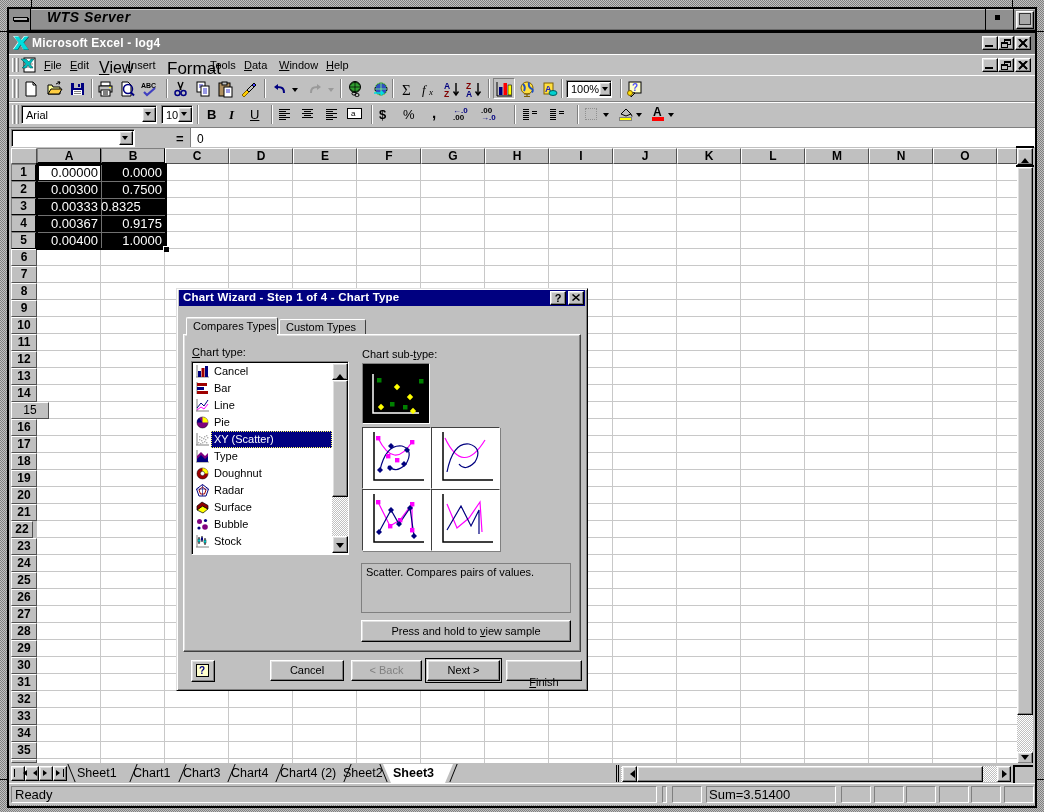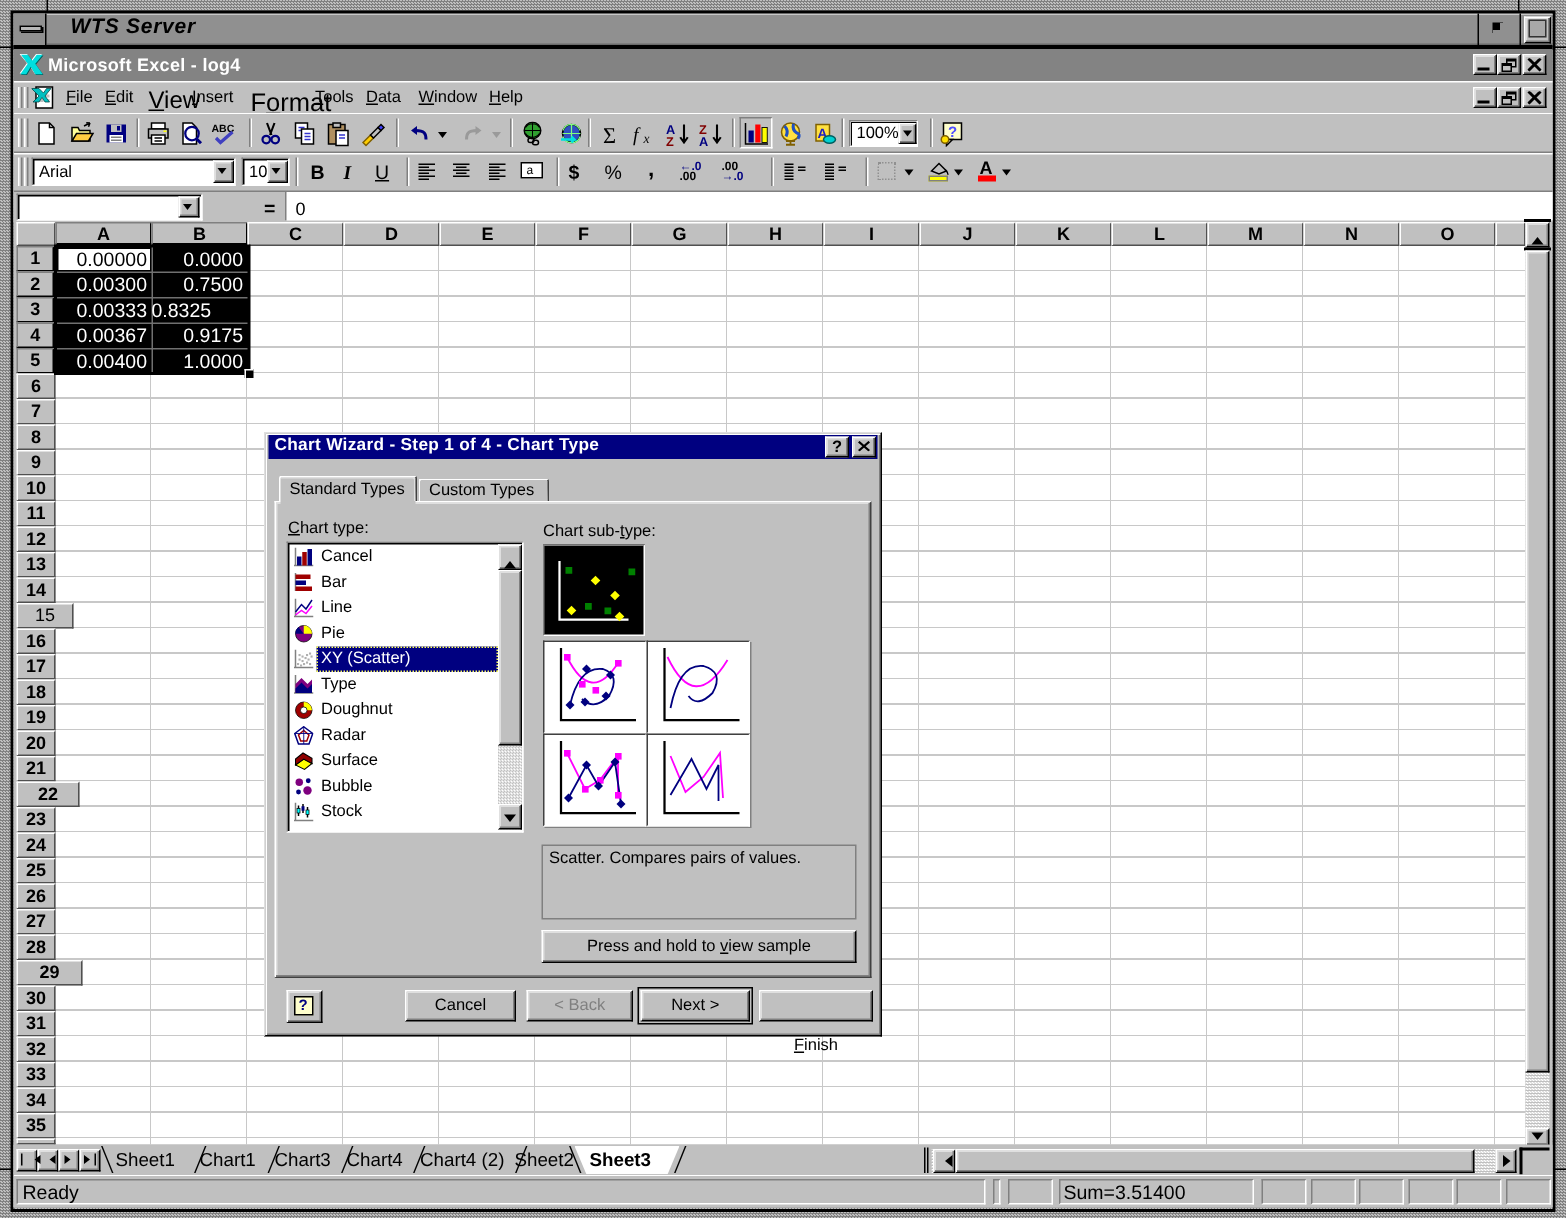--- a/index.html
+++ b/index.html
@@ -332,28 +332,28 @@
 <div class="a ct" style="left:11px;top:351px;width:26px;height:17px;background:#c0c0c0;border:1px solid;border-color:#fff #505050 #505050 #fff;font-weight:bold;font-size:12px;line-height:15px;overflow:hidden">12</div>
 <div class="a ct" style="left:11px;top:368px;width:26px;height:17px;background:#c0c0c0;border:1px solid;border-color:#fff #505050 #505050 #fff;font-weight:bold;font-size:12px;line-height:15px;overflow:hidden">13</div>
 <div class="a ct" style="left:11px;top:385px;width:26px;height:17px;background:#c0c0c0;border:1px solid;border-color:#fff #505050 #505050 #fff;font-weight:bold;font-size:12px;line-height:15px;overflow:hidden">14</div>
 <div class="a ct" style="left:11px;top:402px;width:38px;height:17px;background:#c0c0c0;border:1px solid;border-color:#fff #505050 #505050 #fff;font-weight:normal;font-size:12px;line-height:15px;overflow:hidden">15</div>
 <div class="a ct" style="left:11px;top:419px;width:26px;height:17px;background:#c0c0c0;border:1px solid;border-color:#fff #505050 #505050 #fff;font-weight:bold;font-size:12px;line-height:15px;overflow:hidden">16</div>
 <div class="a ct" style="left:11px;top:436px;width:26px;height:17px;background:#c0c0c0;border:1px solid;border-color:#fff #505050 #505050 #fff;font-weight:bold;font-size:12px;line-height:15px;overflow:hidden">17</div>
 <div class="a ct" style="left:11px;top:453px;width:26px;height:17px;background:#c0c0c0;border:1px solid;border-color:#fff #505050 #505050 #fff;font-weight:bold;font-size:12px;line-height:15px;overflow:hidden">18</div>
 <div class="a ct" style="left:11px;top:470px;width:26px;height:17px;background:#c0c0c0;border:1px solid;border-color:#fff #505050 #505050 #fff;font-weight:bold;font-size:12px;line-height:15px;overflow:hidden">19</div>
 <div class="a ct" style="left:11px;top:487px;width:26px;height:17px;background:#c0c0c0;border:1px solid;border-color:#fff #505050 #505050 #fff;font-weight:bold;font-size:12px;line-height:15px;overflow:hidden">20</div>
 <div class="a ct" style="left:11px;top:504px;width:26px;height:17px;background:#c0c0c0;border:1px solid;border-color:#fff #505050 #505050 #fff;font-weight:bold;font-size:12px;line-height:15px;overflow:hidden">21</div>
-<div class="a ct" style="left:11px;top:521px;width:42px;height:17px;background:#c0c0c0;border:1px solid;border-color:#fff #505050 #505050 #fff;font-weight:bold;font-size:12px;line-height:15px;overflow:hidden">22</div>
+<div class="a ct" style="left:11px;top:521px;width:22px;height:17px;background:#c0c0c0;border:1px solid;border-color:#fff #505050 #505050 #fff;font-weight:bold;font-size:12px;line-height:15px;overflow:hidden">22</div>
 <div class="a ct" style="left:11px;top:538px;width:26px;height:17px;background:#c0c0c0;border:1px solid;border-color:#fff #505050 #505050 #fff;font-weight:bold;font-size:12px;line-height:15px;overflow:hidden">23</div>
 <div class="a ct" style="left:11px;top:555px;width:26px;height:17px;background:#c0c0c0;border:1px solid;border-color:#fff #505050 #505050 #fff;font-weight:bold;font-size:12px;line-height:15px;overflow:hidden">24</div>
 <div class="a ct" style="left:11px;top:572px;width:26px;height:17px;background:#c0c0c0;border:1px solid;border-color:#fff #505050 #505050 #fff;font-weight:bold;font-size:12px;line-height:15px;overflow:hidden">25</div>
 <div class="a ct" style="left:11px;top:589px;width:26px;height:17px;background:#c0c0c0;border:1px solid;border-color:#fff #505050 #505050 #fff;font-weight:bold;font-size:12px;line-height:15px;overflow:hidden">26</div>
 <div class="a ct" style="left:11px;top:606px;width:26px;height:17px;background:#c0c0c0;border:1px solid;border-color:#fff #505050 #505050 #fff;font-weight:bold;font-size:12px;line-height:15px;overflow:hidden">27</div>
 <div class="a ct" style="left:11px;top:623px;width:26px;height:17px;background:#c0c0c0;border:1px solid;border-color:#fff #505050 #505050 #fff;font-weight:bold;font-size:12px;line-height:15px;overflow:hidden">28</div>
-<div class="a ct" style="left:11px;top:640px;width:44px;height:17px;background:#c0c0c0;border:1px solid;border-color:#fff #505050 #505050 #fff;font-weight:bold;font-size:12px;line-height:15px;overflow:hidden">29</div>
+<div class="a ct" style="left:11px;top:640px;width:26px;height:17px;background:#c0c0c0;border:1px solid;border-color:#fff #505050 #505050 #fff;font-weight:bold;font-size:12px;line-height:15px;overflow:hidden">29</div>
 <div class="a ct" style="left:11px;top:657px;width:26px;height:17px;background:#c0c0c0;border:1px solid;border-color:#fff #505050 #505050 #fff;font-weight:bold;font-size:12px;line-height:15px;overflow:hidden">30</div>
 <div class="a ct" style="left:11px;top:674px;width:26px;height:17px;background:#c0c0c0;border:1px solid;border-color:#fff #505050 #505050 #fff;font-weight:bold;font-size:12px;line-height:15px;overflow:hidden">31</div>
 <div class="a ct" style="left:11px;top:691px;width:26px;height:17px;background:#c0c0c0;border:1px solid;border-color:#fff #505050 #505050 #fff;font-weight:bold;font-size:12px;line-height:15px;overflow:hidden">32</div>
 <div class="a ct" style="left:11px;top:708px;width:26px;height:17px;background:#c0c0c0;border:1px solid;border-color:#fff #505050 #505050 #fff;font-weight:bold;font-size:12px;line-height:15px;overflow:hidden">33</div>
 <div class="a ct" style="left:11px;top:725px;width:26px;height:17px;background:#c0c0c0;border:1px solid;border-color:#fff #505050 #505050 #fff;font-weight:bold;font-size:12px;line-height:15px;overflow:hidden">34</div>
 <div class="a ct" style="left:11px;top:742px;width:26px;height:17px;background:#c0c0c0;border:1px solid;border-color:#fff #505050 #505050 #fff;font-weight:bold;font-size:12px;line-height:15px;overflow:hidden">35</div>
 <div class="a ct" style="left:11px;top:759px;width:26px;height:4px;background:#c0c0c0;border:1px solid;border-color:#fff #505050 #505050 #fff;font-weight:bold;font-size:12px;line-height:2px;overflow:hidden"></div>
 <div class="a" style="left:36px;top:163px;width:131px;height:87px;background:#000"></div>
 <div class="a" style="left:38px;top:181px;width:127px;height:1px;background:#707070"></div>
 <div class="a" style="left:38px;top:198px;width:127px;height:1px;background:#707070"></div>
@@ -431,21 +431,21 @@
 <div class="a" style="left:176px;top:288px;width:412px;height:403px;background:#c0c0c0;border:1px solid;border-color:#dfdfdf #000 #000 #dfdfdf;box-shadow:inset 1px 1px 0 #fff,inset -1px -1px 0 #808080"></div>
 <div class="a" style="left:179px;top:290px;width:406px;height:16px;background:#000080"></div>
 <div class="a t" style="left:183px;top:292px;font-size:11.5px;font-weight:bold;color:#fff;letter-spacing:0.2px">Chart Wizard - Step 1 of 4 - Chart Type</div>
 <div class="a r" style="left:550px;top:291px;width:16px;height:14px"></div>
 <div class="a r" style="left:568px;top:291px;width:16px;height:14px"></div>
 <div class="a t ct" style="left:552px;top:293px;width:12px;font-size:11px;font-weight:bold">?</div>
 <svg class="a" style="left:572px;top:294px" width="8" height="7" viewBox="0 0 8 7">
       <path d="M0.5,0.5 L7.5,6.5 M7.5,0.5 L0.5,6.5" stroke="#000" stroke-width="1.5"></path>
     </svg>
 <div class="a" style="left:186px;top:317px;width:92px;height:18px;background:#c0c0c0;border:1px solid;border-color:#fff #404040 #c0c0c0 #fff;border-radius:2px 2px 0 0;box-shadow:inset -1px 1px 0 #dfdfdf"></div>
-<div class="a t" style="left:193px;top:321px;font-size:11px">Standard Types</div>
+<div class="a t" style="left:193px;top:321px;font-size:11px">Compares Types</div>
 <div class="a" style="left:279px;top:319px;width:87px;height:16px;background:#c0c0c0;border:1px solid;border-color:#fff #404040 #c0c0c0 #fff;border-radius:2px 2px 0 0"></div>
 <div class="a t" style="left:286px;top:322px;font-size:11px">Custom Types</div>
 <div class="a" style="left:183px;top:334px;width:398px;height:318px;background:#c0c0c0;border:1px solid;border-color:#fff #404040 #404040 #fff;box-shadow:inset -1px -1px 0 #808080,inset 1px 1px 0 #dfdfdf"></div>
 <div class="a" style="left:187px;top:334px;width:90px;height:2px;background:#c0c0c0"></div>
 <div class="a t" style="left:192px;top:347px;font-size:11px"><span style="text-decoration:underline">C</span>hart type:</div>
 <div class="a t" style="left:362px;top:349px;font-size:11px">Chart sub-<span style="text-decoration:underline">t</span>ype:</div>
 <div class="a" style="left:191px;top:361px;width:158px;height:194px;background:#fff;border:1px solid;border-color:#808080 #fff #fff #808080;box-shadow:inset 1px 1px 0 #000"></div>
 <div class="a" style="left:193px;top:363px;width:139px;height:17px">
       <svg width="13" height="13" viewBox="0 0 13 13" style="position:absolute;left:3px;top:2px">
         <line x1="1" y1="0" x2="1" y2="12" stroke="#808080"></line>
@@ -634,13 +634,13 @@
 <div class="a" style="left:196px;top:664px;width:13px;height:13px;background:#ffffcc;border:1px solid #000"></div>
 <div class="a t" style="left:199px;top:666px;font-size:10px;font-weight:bold;color:#000080">?</div>
 <div class="a r" style="left:270px;top:660px;width:74px;height:21px"></div>
     <div class="a t ct" style="left:270px;top:665px;width:74px;font-size:11px;color:#000">Cancel</div>
 <div class="a r" style="left:351px;top:660px;width:71px;height:21px"></div>
     <div class="a t ct" style="left:351px;top:665px;width:71px;font-size:11px;color:#808080">&lt; Back</div>
 <div class="a" style="left:425px;top:658px;width:77px;height:25px;border:1px solid #000"></div>
     <div class="a r" style="left:427px;top:660px;width:73px;height:21px"></div>
     <div class="a t ct" style="left:427px;top:665px;width:73px;font-size:11px;color:#000">Next &gt;</div>
 <div class="a r" style="left:506px;top:660px;width:76px;height:21px"></div>
-    <div class="a t ct" style="left:506px;top:692px;width:76px;font-size:11px;color:#000"><span style="text-decoration:underline">F</span>inish</div>
+    <div class="a t ct" style="left:506px;top:677px;width:76px;font-size:11px;color:#000"><span style="text-decoration:underline">F</span>inish</div>
 </div>
 </body></html>

